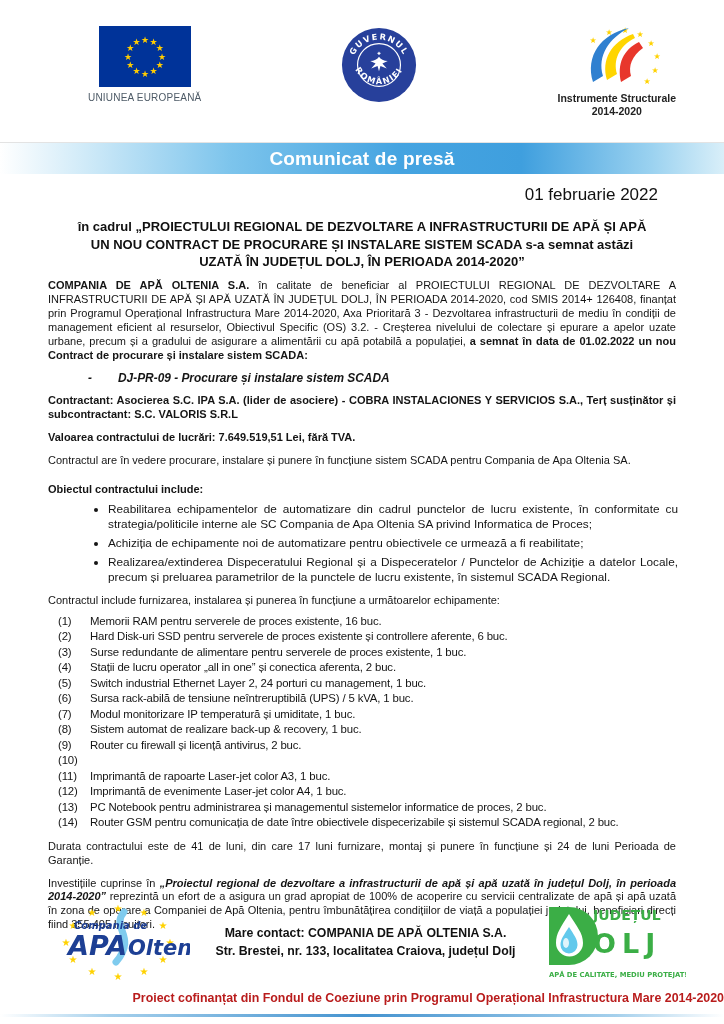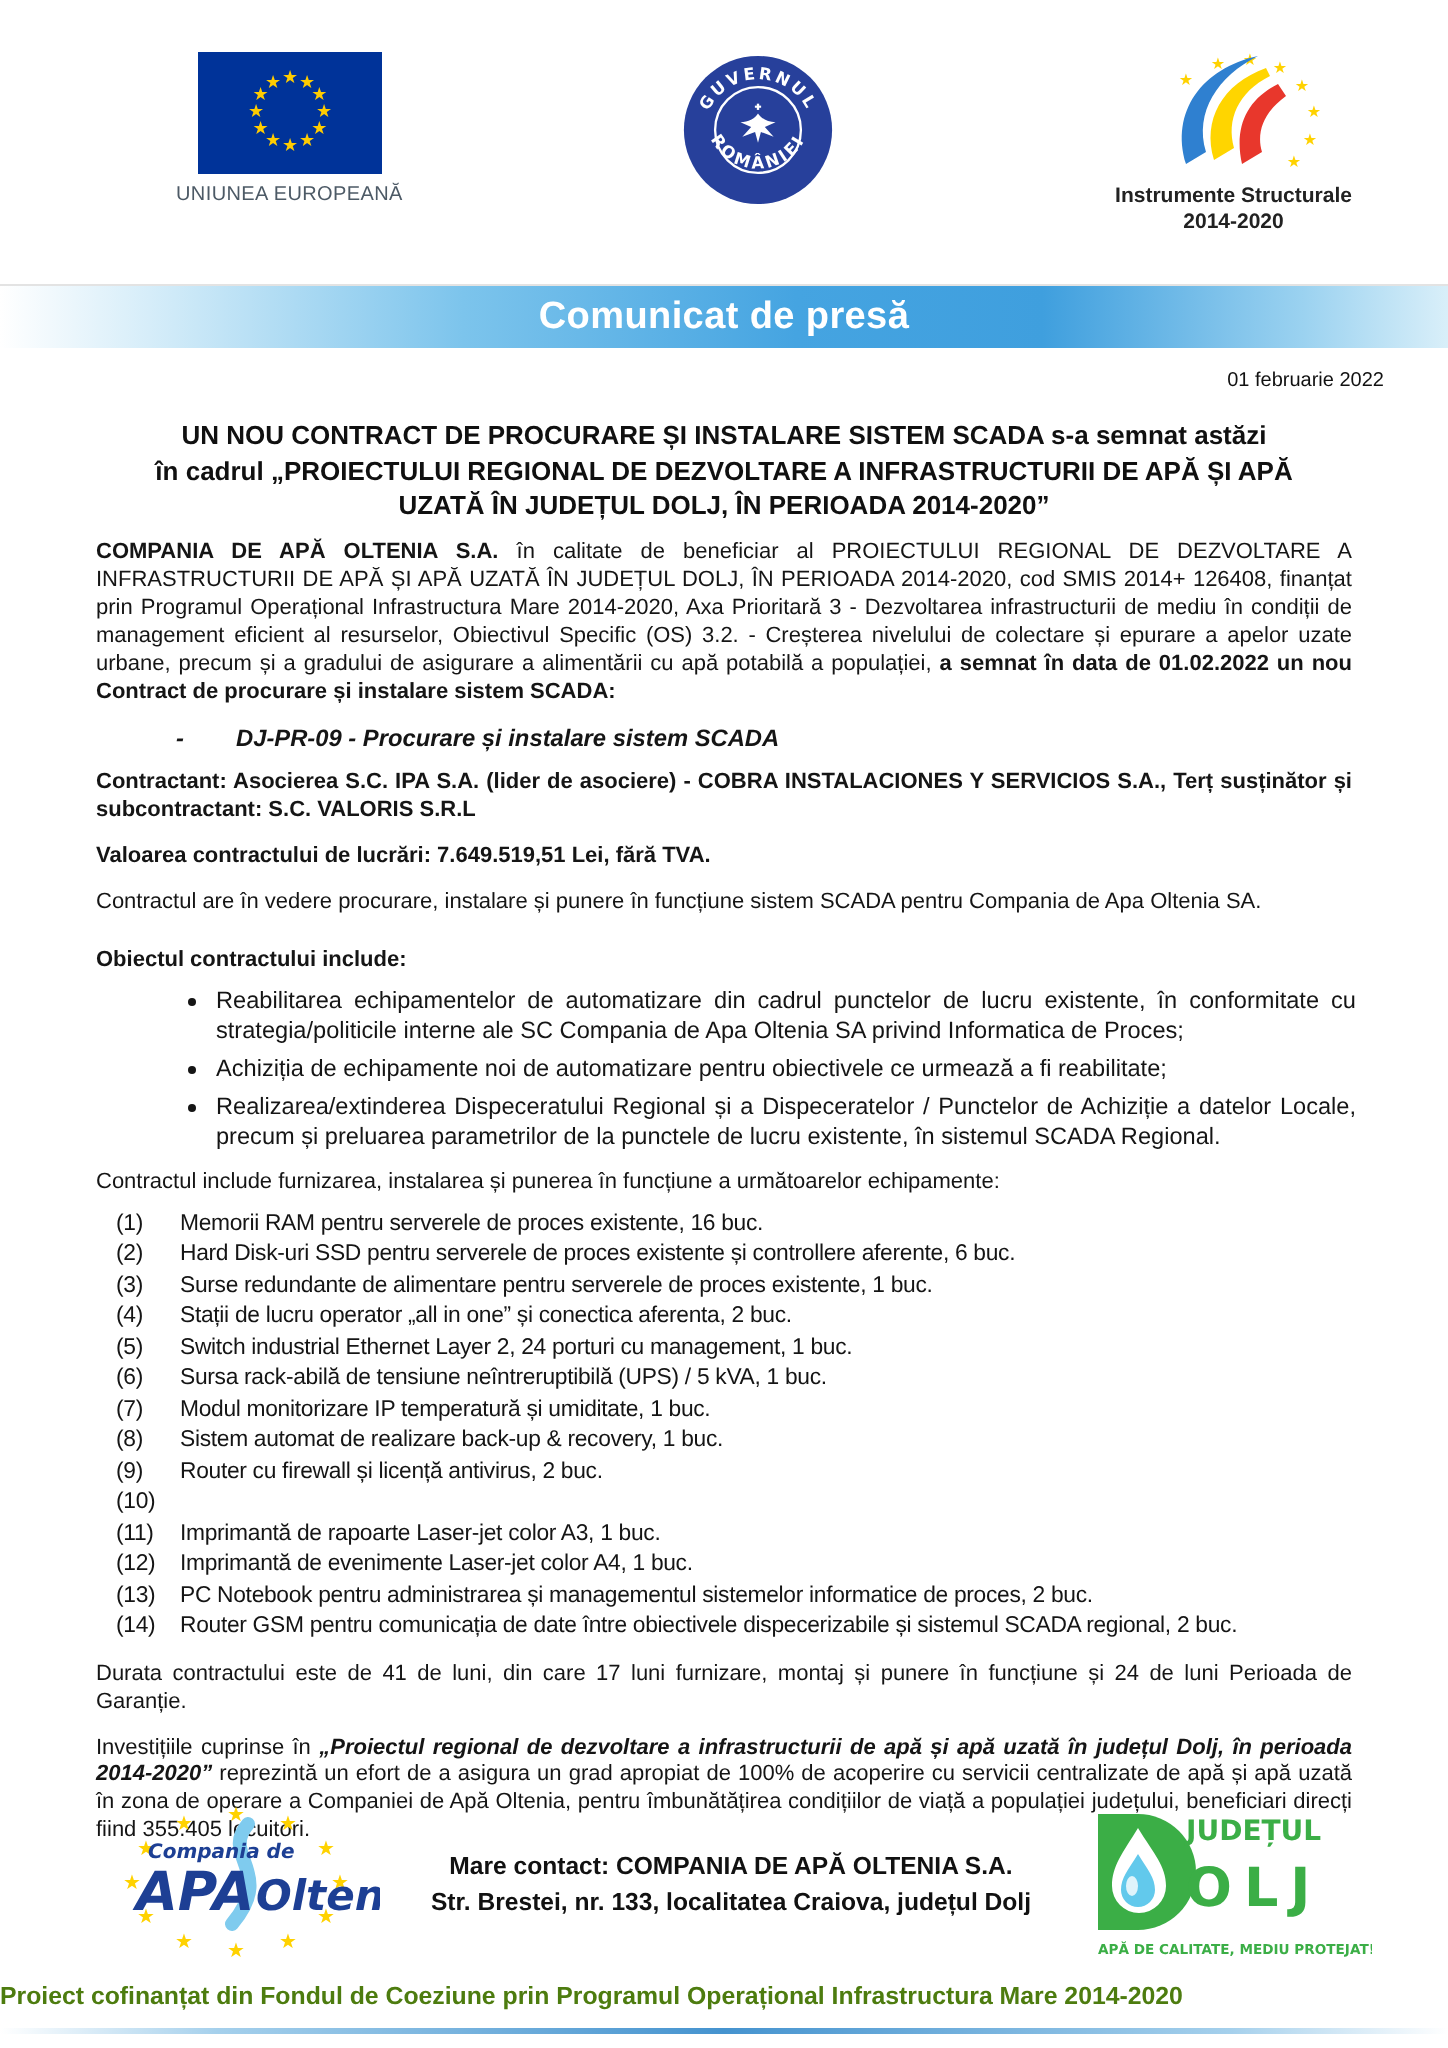--- a/index.html
+++ b/index.html
@@ -14,37 +14,37 @@
   .instr-caption{font-size:10.5px;font-weight:bold;color:#222;margin-top:2px;text-align:center;line-height:1.25;}
   svg text{font-family:"DejaVu Sans","Liberation Sans",sans-serif;}
   
   .banner{
     margin-top:24px;height:31px;line-height:31px;text-align:center;
     background:linear-gradient(90deg,#ffffff 0%,#cfeaf8 12%,#7cc4ec 32%,#45a4e1 55%,#3f9fde 72%,#9bd2f0 90%,#d9eff9 100%);
     border-top:1px solid #e3e3e3;
   }
   .banner span{color:#ffffff;font-weight:bold;font-size:19px;letter-spacing:.2px;}
   
-  .date-line{text-align:right;padding-right:32px;margin-top:11px;font-size:10px;color:#111;}
+  .date-line{text-align:right;padding-right:66px;margin-top:11px;font-size:17px;color:#111;}
   .doc-title{margin:13px 46px 0;text-align:center;font-weight:bold;font-size:13px;line-height:1.33;color:#101010;}
   p.para{margin:9px 48px 0;text-align:justify;font-size:11px;line-height:1.27;}
   .b{font-weight:bold;}
   .i{font-style:italic;}
   .dash-item{display:flex;margin:8px 48px 0 88px;font-size:11.9px;}
   .dash-item .marker{width:30px;flex-shrink:0;}
   ul.bullets{margin:5px 46px 0 48px;padding-left:60px;}
   ul.bullets li{text-align:justify;font-size:11.8px;line-height:1.27;margin-bottom:4px;}
   .numlist{margin:6px 18px 0 58px;font-size:11.4px;line-height:1.36;letter-spacing:-0.15px;}
   .numrow{display:flex;}
   .numrow .num{width:32px;flex-shrink:0;}
   
   .footer{position:absolute;left:0;right:0;bottom:7px;}
   .footer-row{display:flex;justify-content:space-between;align-items:center;padding:0 38px;}
   .contact{text-align:center;font-weight:bold;font-size:12.3px;line-height:1.45;color:#111;}
-  .cofinance{text-align:left;font-weight:bold;font-size:12.4px;margin-top:7px;color:#4d7c0f;}
+  .cofinance{text-align:right;font-weight:bold;font-size:12.4px;margin-top:7px;color:#b91c1c;}
   .rule{height:3px;margin-top:9px;background:linear-gradient(90deg,#ffffff 0%,#a5d0ec 15%,#4593cf 50%,#a5d0ec 85%,#ffffff 100%);}
 </style>
 </head>
 <body>
 
 <div class="header">
 
   <div class="logo-block">
     <svg width="92" height="61" viewBox="0 0 92 61">
       <rect x="0" y="0" width="92" height="61" fill="#003399"></rect>
@@ -111,22 +111,22 @@
   </div>
 </div>
 
 <div class="banner">
   <span>Comunicat de presă</span>
 </div>
 
 <div class="date-line">01 februarie 2022</div>
 
 <div class="doc-title">
+  <div>în cadrul „PROIECTULUI REGIONAL DE DEZVOLTARE A INFRASTRUCTURII DE APĂ ȘI APĂ</div>
   <div>UN NOU CONTRACT DE PROCURARE ȘI INSTALARE SISTEM SCADA s-a semnat astăzi</div>
-  <div>în cadrul „PROIECTULUI REGIONAL DE DEZVOLTARE A INFRASTRUCTURII DE APĂ ȘI APĂ</div>
   <div>UZATĂ ÎN JUDEȚUL DOLJ, ÎN PERIOADA 2014-2020”</div>
 </div>
 
 <p class="para"><span class="b">COMPANIA DE APĂ OLTENIA S.A. </span><span>în calitate de beneficiar al PROIECTULUI REGIONAL DE DEZVOLTARE A INFRASTRUCTURII DE APĂ ȘI APĂ UZATĂ ÎN JUDEȚUL DOLJ, ÎN PERIOADA 2014-2020, cod SMIS 2014+ 126408, finanțat prin Programul Operațional Infrastructura Mare 2014-2020, Axa Prioritară 3 - Dezvoltarea infrastructurii de mediu în condiții de management eficient al resurselor, Obiectivul Specific (OS) 3.2. - Creșterea nivelului de colectare și epurare a apelor uzate urbane, precum și a gradului de asigurare a alimentării cu apă potabilă a populației, </span><span class="b">a semnat în data de 01.02.2022 un nou Contract de procurare și instalare sistem SCADA:</span></p>
 
 <div class="dash-item b i">
   <span class="marker">-</span>
   <span>DJ-PR-09 - Procurare și instalare sistem SCADA</span>
 </div>
 

